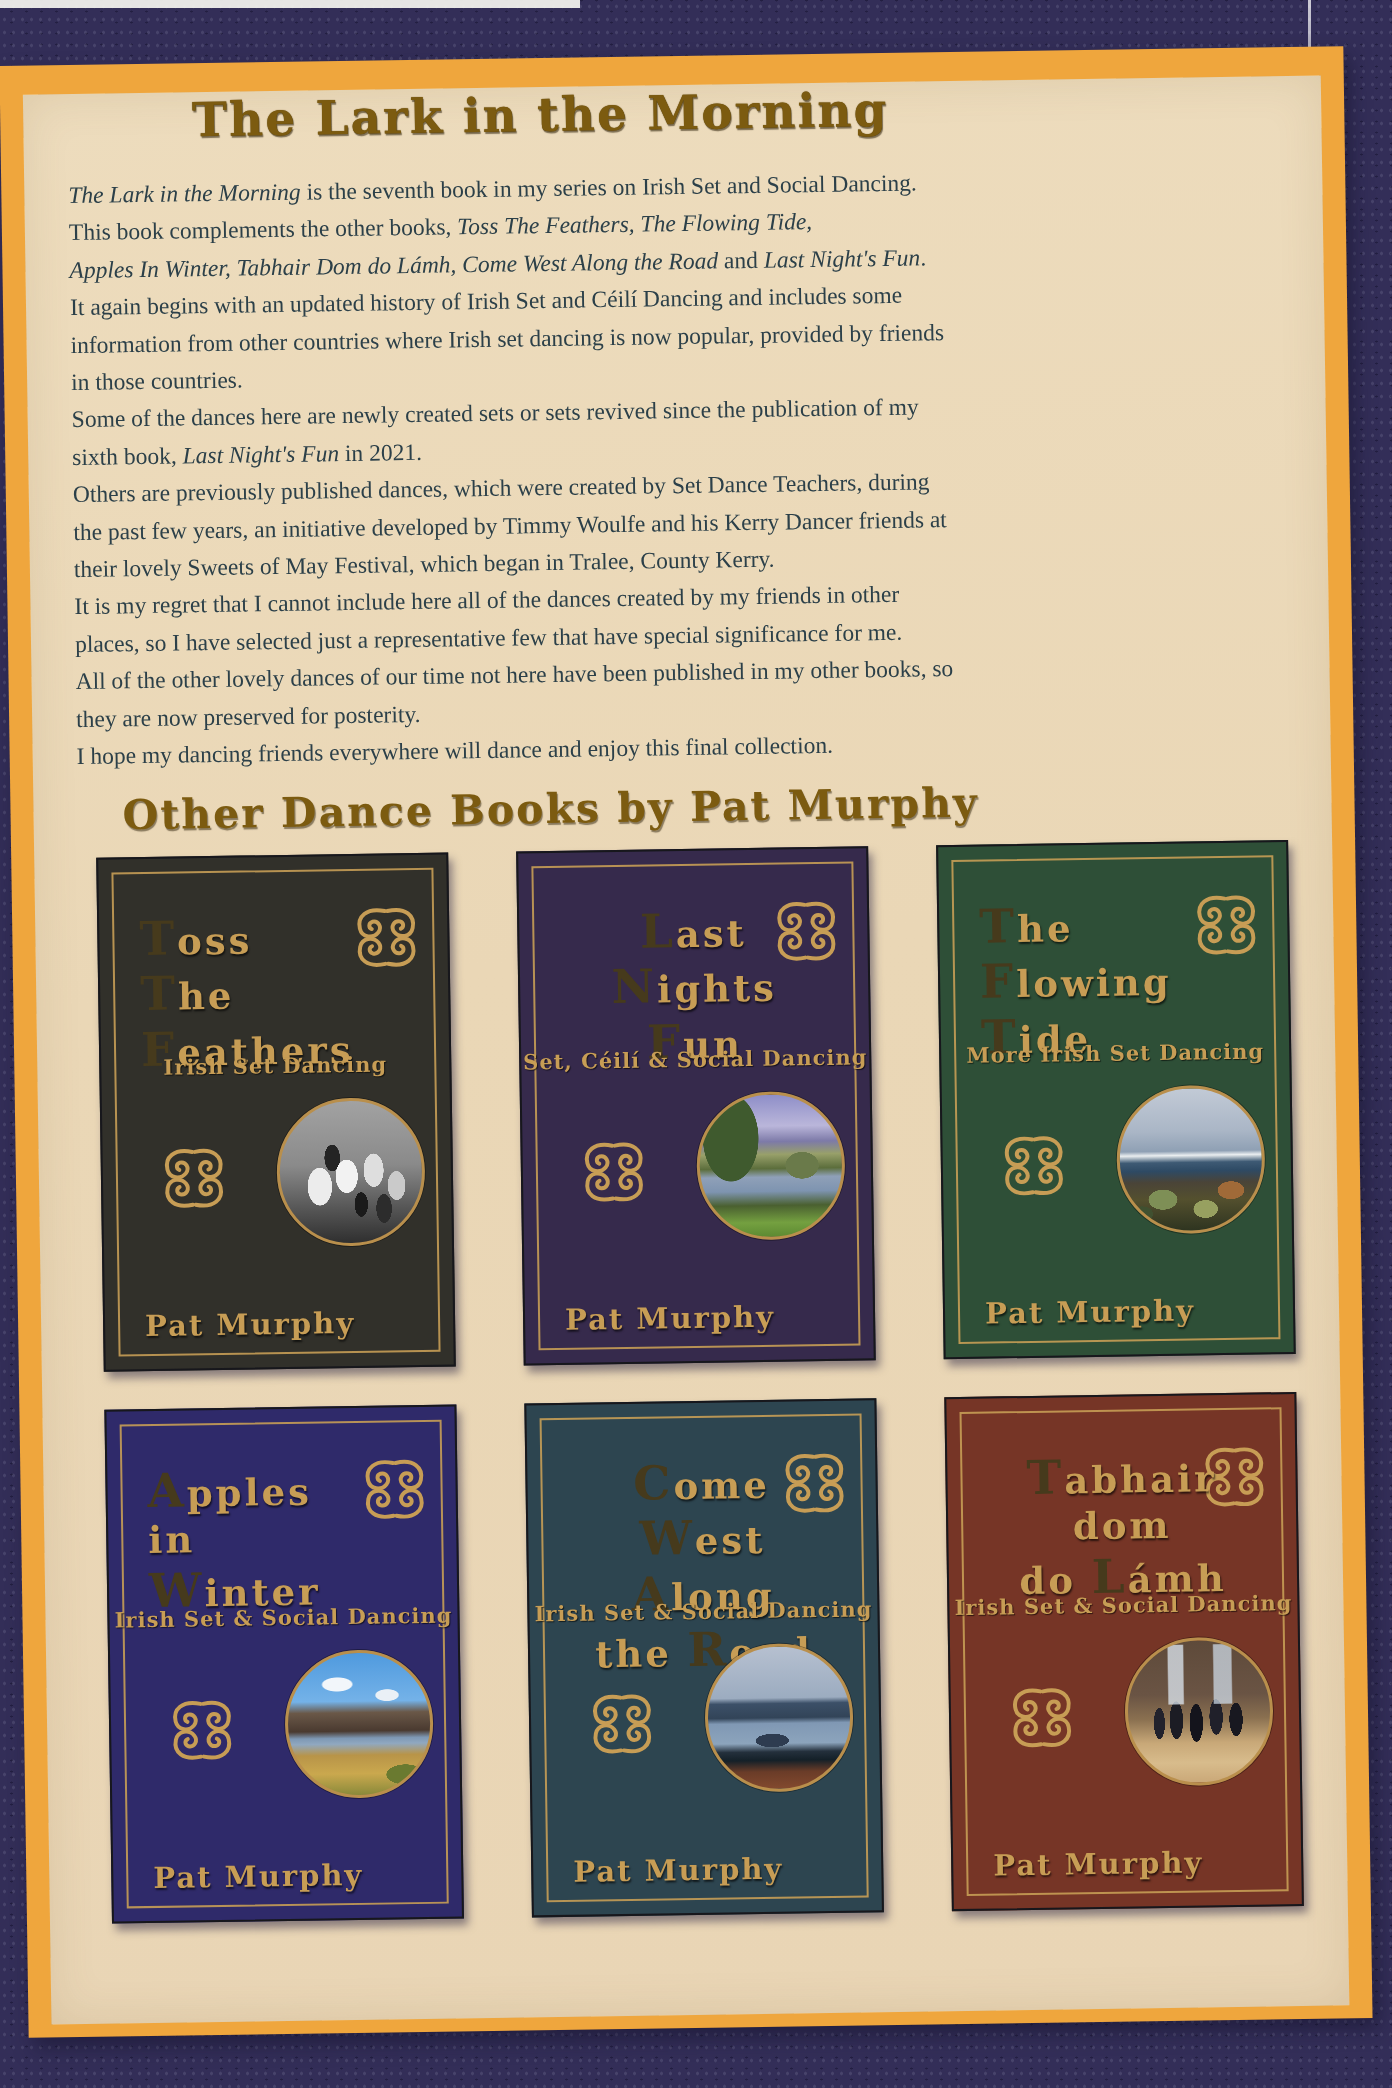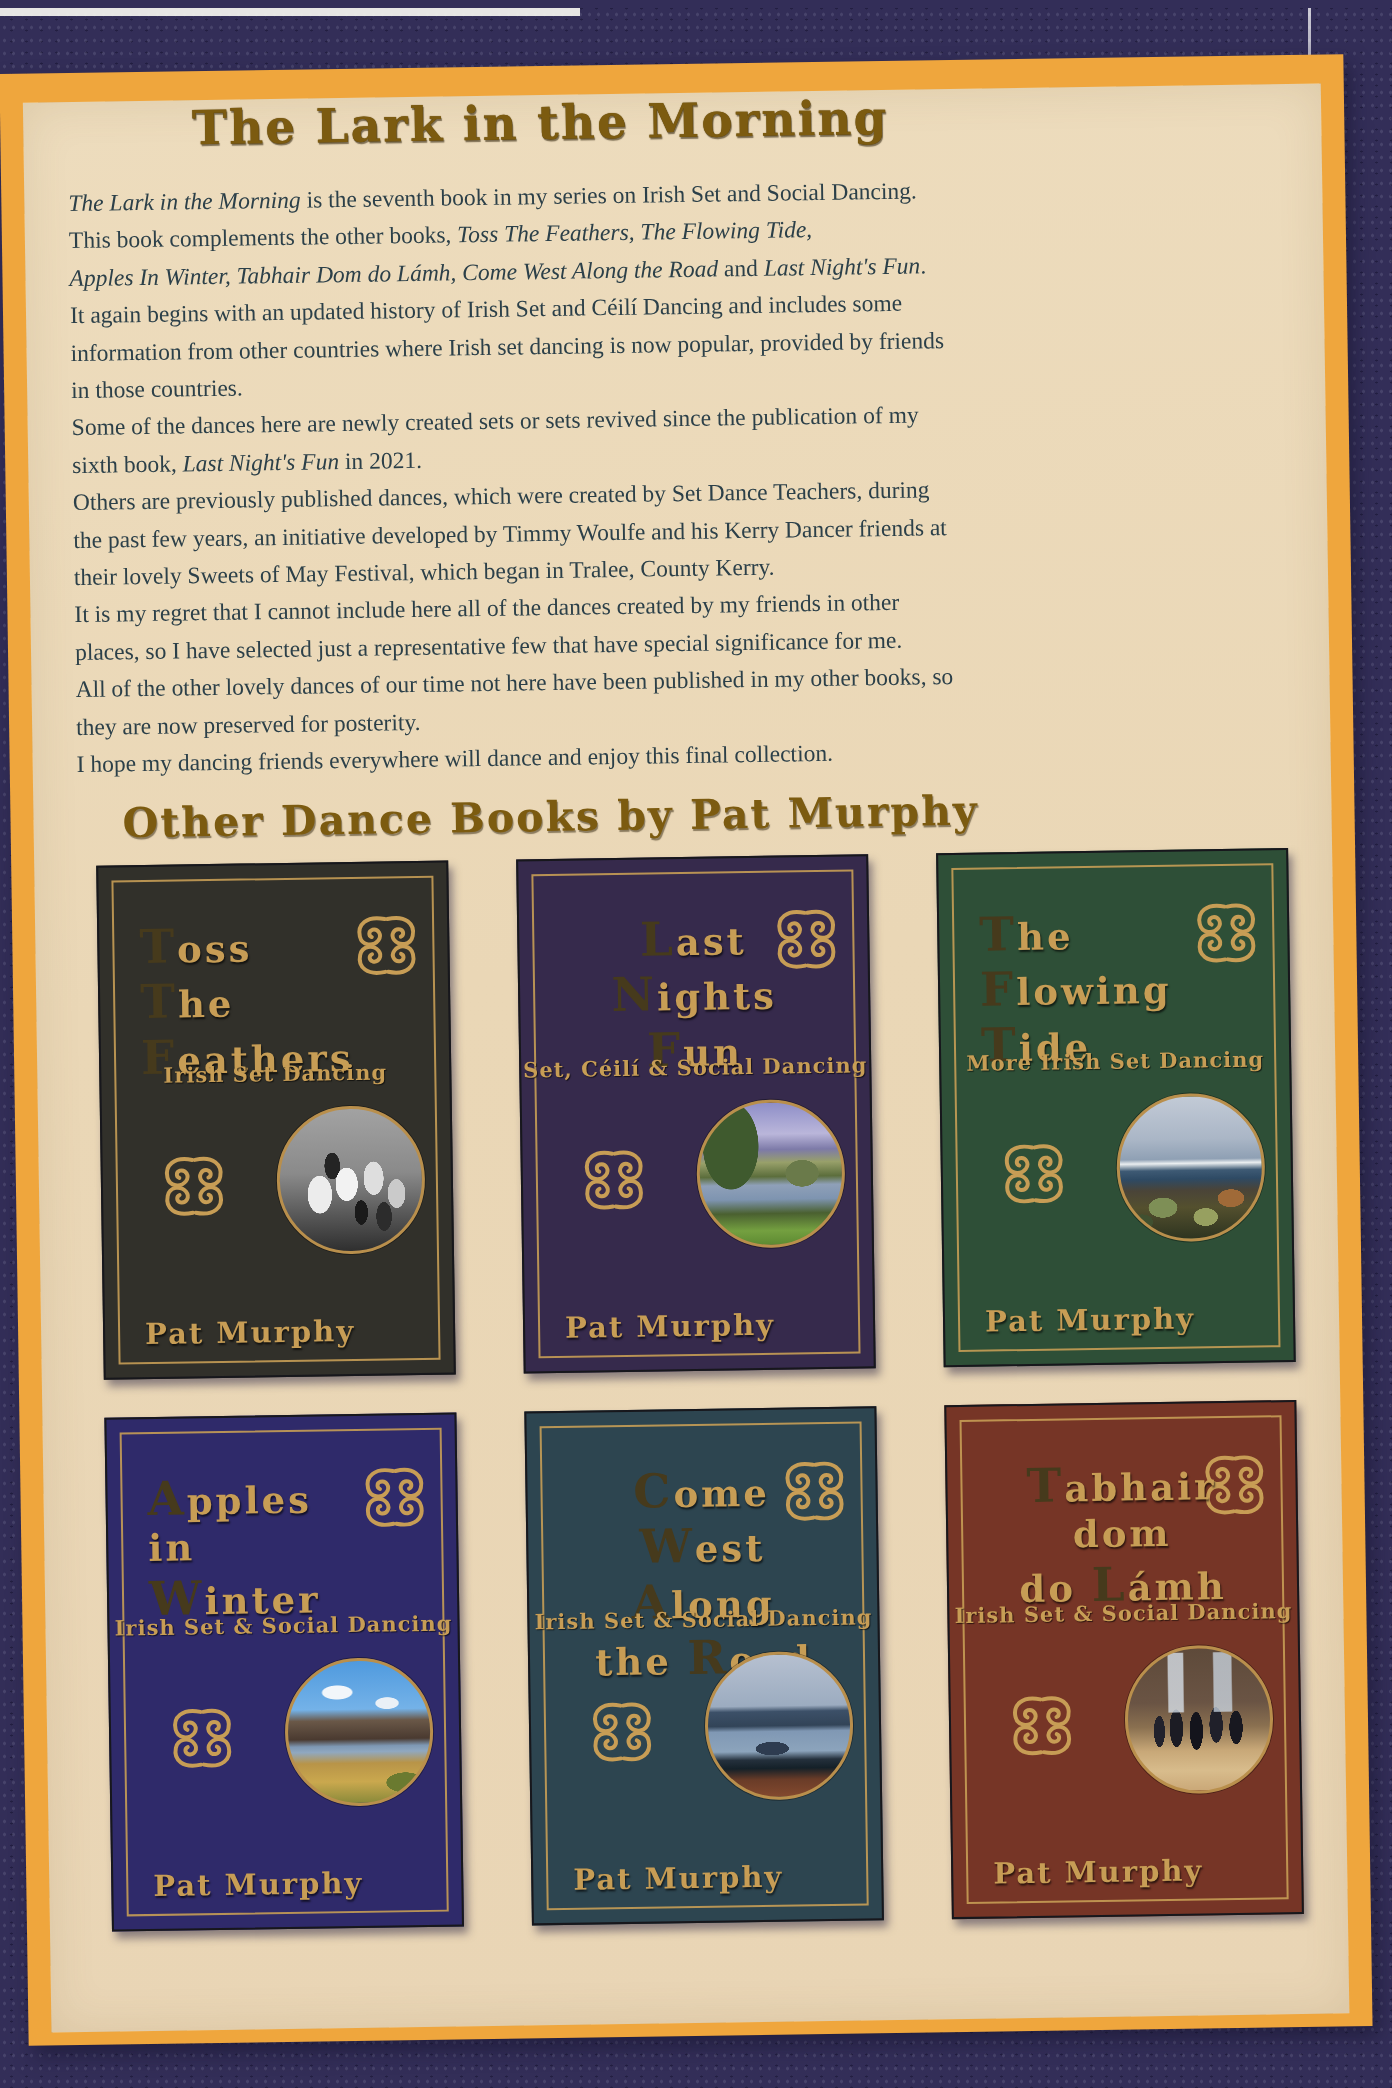--- a/index.html
+++ b/index.html
@@ -9,21 +9,20 @@
     background-color:#332e58;
   }
   .stage{
     position:absolute;inset:0;
     background-color:#332e58;
     background-image:
       radial-gradient(rgba(190,190,214,.15) 1px, transparent 1.6px),
       radial-gradient(rgba(8,6,28,.38) 1px, transparent 1.7px);
     background-size:9px 13px, 15px 11px;
     background-position:0 0, 4px 6px;
-    margin-top:8px;
   }
   .glare-top{position:absolute;left:0;top:0;width:580px;height:8px;background:rgba(245,245,240,.92);}
   .crease{position:absolute;left:1308px;top:0;width:3px;height:235px;
     background:linear-gradient(180deg,rgba(255,255,255,.75),rgba(255,255,255,.08));}
 
   .page{
     position:absolute;left:14px;top:56px;width:1344px;height:1972px;box-sizing:border-box;
     background:#efa63d;padding:21px 23px;
     transform:rotate(-0.85deg);
     box-shadow:6px 10px 20px rgba(18,16,40,.5);

